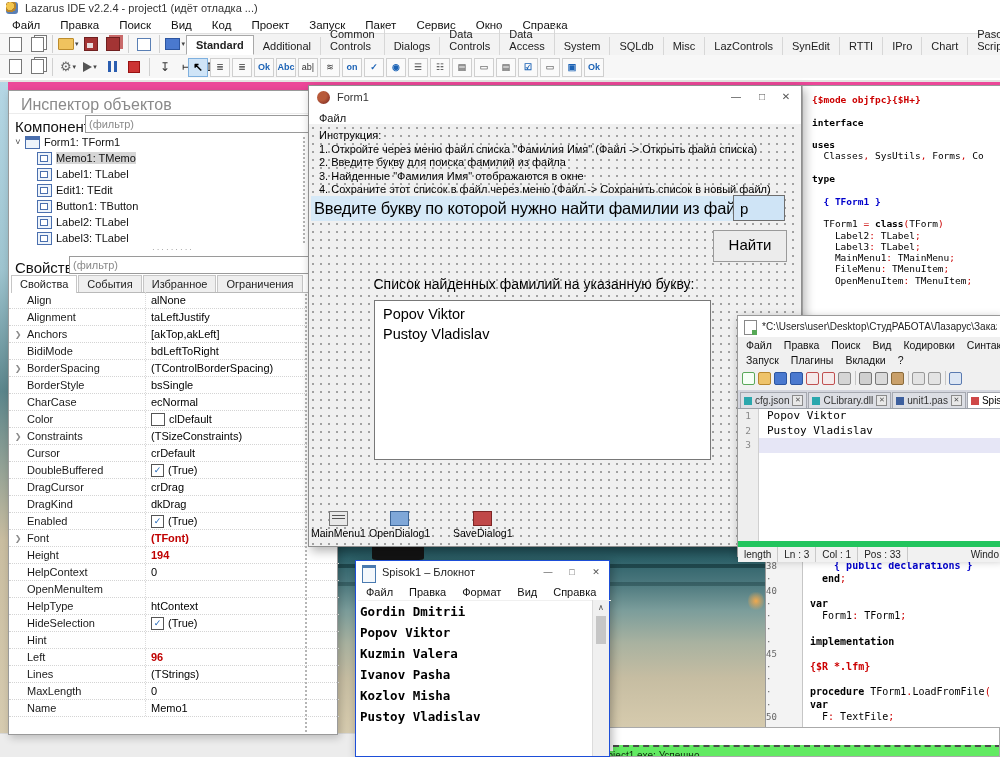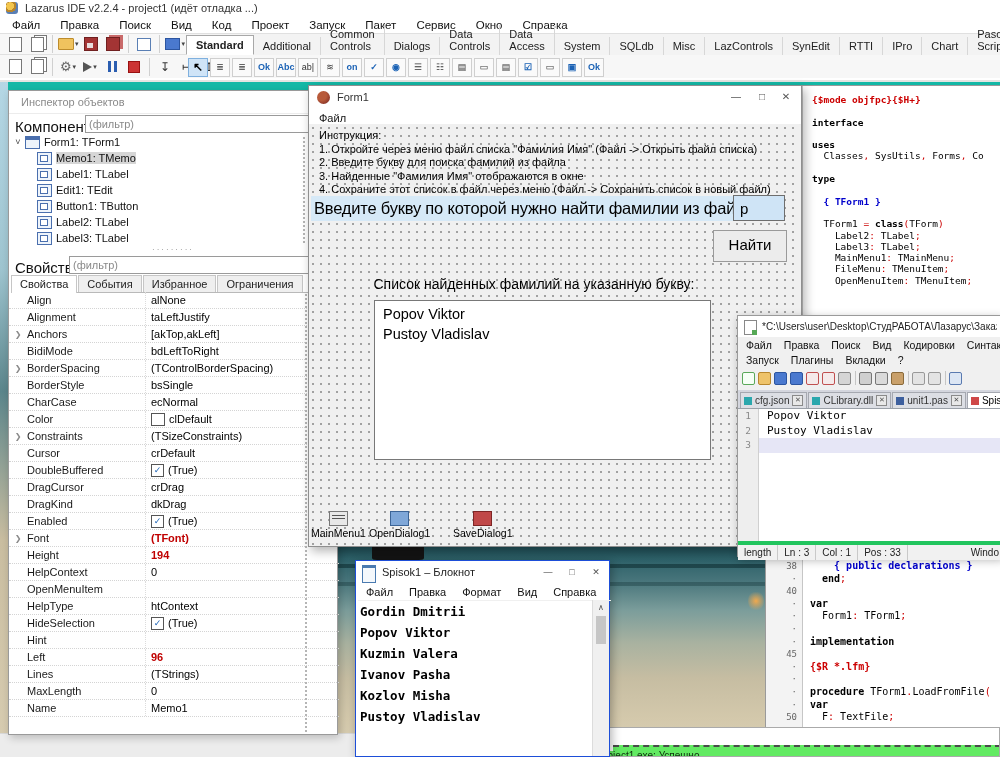--- a/index.html
+++ b/index.html
@@ -1,17 +1,17 @@
 <!DOCTYPE html>
 <html><head>
 <meta charset="utf-8">
 <style>
   html,body{margin:0;padding:0;}
   body{font-family:"Liberation Sans",sans-serif;background:#e9e9e9;}
-  #stage{position:relative;width:1000px;height:757px;overflow:hidden;background:#14b8a6;}
+  #stage{position:relative;width:1000px;height:757px;overflow:hidden;background:#ec4899;}
   .abs{position:absolute;}
   .win{position:absolute;background:#fff;border:1px solid #9a9a9a;box-shadow:0 3px 10px rgba(0,0,0,.25);box-sizing:border-box;}
   .nowrap{white-space:nowrap;overflow:hidden;}
 
   
   #beach{left:150px;top:538px;width:622px;height:219px;z-index:0;
     background:linear-gradient(180deg,#17454d 0%,#2e6169 10%,#49767c 20%,#7b9d9b 33%,#a9b2a0 48%,#c6bda2 64%,#d3c8ab 82%,#dbd1b6 100%);}
   #beach .wave{position:absolute;left:0;width:100%;height:4px;background:rgba(8,36,40,.5);}
   #beach .sun{position:absolute;right:8px;top:52px;width:16px;height:22px;border-radius:50%;
     background:radial-gradient(circle,#f0a94e 0%,rgba(240,169,78,0) 70%);}
@@ -51,21 +51,21 @@
   .ic-step{font-size:12px;color:#333;}
   #palette{position:absolute;left:188px;top:56px;height:22px;display:flex;align-items:center;}
   .pal{width:20px;height:19px;border:1px solid #cfcfcf;background:#fafafa;margin-right:2px;display:inline-flex;align-items:center;justify-content:center;font-size:9px;color:#333;box-sizing:border-box;}
   .pal.sel{background:#cfe4f7;border:1px solid #7fb0de;}
   .pal.blue{color:#1b62b5;font-weight:bold;}
   .pal .cur{font-size:12px;font-weight:bold;color:#000;}
 
   
   #inspector{left:8px;top:90px;width:330px;height:645px;z-index:4;box-shadow:2px 3px 8px rgba(0,0,0,.2);}
   .oi-title{position:absolute;left:0;top:0;width:100%;height:22px;border-bottom:1px solid #ececec;}
-  .oi-title span{position:absolute;left:12px;top:5px;font-size:11px;color:#8a8a8a;}
+  .oi-title span{position:absolute;left:12px;top:5px;font-size:16px;color:#8a8a8a;}
   .oi-row-label{position:absolute;font-size:15px;color:#111;}
   .flt{position:absolute;height:16px;border:1px solid #9a9a9a;font-size:11px;color:#8a8a8a;padding:0 3px;background:#fff;font-family:"Liberation Sans",sans-serif;}
   #oi-tree{position:absolute;left:2px;top:43px;width:300px;height:112px;overflow:hidden;}
   .trow{height:16px;display:flex;align-items:center;font-size:11px;color:#111;}
   .trow .arr{width:14px;text-align:center;color:#444;font-size:9px;}
   .trow .pad{display:inline-block;}
   .ti{width:13px;height:11px;border:1px solid #4a6fae;background:#eef4fb;margin-right:4px;position:relative;flex:none;}
   .ti.form::before{content:"";position:absolute;left:0;top:0;right:0;height:3px;background:#4a6fae;}
   .ti.ctl::before{content:"";position:absolute;left:2px;top:2px;width:6px;height:5px;border:1px solid #4a6fae;background:#fff;}
   .trow .lbl.sel{background:#d6d6d6;}
@@ -82,21 +82,21 @@
   .prow .pval.red{color:#c00000;font-weight:bold;}
   .pcheck{width:11px;height:11px;border:1px solid #555;background:#fff;color:#1b62b5;font-size:9px;line-height:11px;text-align:center;margin-right:4px;flex:none;}
   .pcolor{width:12px;height:11px;border:1px solid #555;background:#fff;margin-right:4px;flex:none;}
 
   
   #editor{left:765px;top:85px;width:235px;height:660px;z-index:2;border:1px solid #9a9a9a;border-right:none;}
   #editor .gutter{position:absolute;left:0;top:0;width:36px;height:100%;background:#f3f3f3;border-right:1px solid #c6c6c6;}
   .codeblock{position:absolute;font-family:"DejaVu Sans Mono",monospace;font-size:9.5px;color:#000;}
   .codeblock .cl{height:11.3px;line-height:11.3px;white-space:pre;}
   #ed-bot .cl,#ed-bot-gut .cl{height:12.6px;line-height:12.6px;}
-  #ed-bot-gut{text-align:right;color:#666;font-size:9px;}
+  #ed-bot-gut{color:#666;font-size:9px;}
   .c-kw{font-weight:bold;color:#000;}
   .c-dir{color:#cc0000;font-weight:bold;}
   .c-cmt{color:#0000cc;font-weight:bold;}
   .c-sym{color:#cc0000;}
 
   
   #form1{left:308px;top:85px;width:492px;height:460px;background:#f0f0f0;border:1px solid #8f8f8f;z-index:5;box-shadow:3px 4px 10px rgba(0,0,0,.3);}
   #f1-titlebar{position:absolute;left:0;top:0;width:100%;height:22px;background:#fff;}
   #f1-icon{position:absolute;left:8px;top:5px;width:13px;height:13px;border-radius:50%;background:radial-gradient(circle at 35% 35%,#b85a3a 0 40%,#6e1f1f 100%);}
   #f1-title{position:absolute;left:28px;top:5px;font-size:11px;color:#333;}
@@ -134,21 +134,21 @@
   #np-tabs{position:absolute;left:0;top:74px;width:100%;height:19px;background:#d4d6de;border-bottom:1px solid #9aa0a8;display:flex;align-items:flex-end;padding-left:2px;box-sizing:border-box;}
   .nptab{display:inline-flex;align-items:center;font-size:10px;color:#333;background:#dcdee4;border:1px solid #a5a8b0;border-bottom:none;padding:2px 3px;margin-right:1px;white-space:nowrap;}
   .nptab.active{background:#fff;color:#000;}
   .nptab .fl{width:8px;height:8px;margin-right:3px;flex:none;}
   .nptab .cl{width:9px;height:9px;margin-left:3px;border:1px solid #8a8a8a;background:#e8e8e8;color:#555;font-size:7px;line-height:8px;text-align:center;flex:none;}
   #np-text{position:absolute;left:0;top:93px;width:100%;height:132px;background:#fff;overflow:hidden;}
   #np-gut{position:absolute;left:0;top:0;width:20px;height:100%;background:#eee;border-right:1px solid #d0d0d0;text-align:center;}
   .np-ln{height:14.5px;line-height:14.5px;font-size:9.5px;color:#888;font-family:"DejaVu Sans Mono",monospace;}
   .np-cl{position:absolute;left:21px;right:0;height:14.5px;line-height:14.5px;font-size:11px;font-family:"DejaVu Sans Mono",monospace;white-space:pre;padding-left:8px;}
   .np-cl.cur{background:#e6e6f6;}
-  #np-status{position:absolute;left:0;top:225px;width:100%;height:15px;background:#f1f1f1;border-top:4px solid #22c55e;display:flex;align-items:center;font-size:10px;color:#222;overflow:hidden;}
+  #np-status{position:absolute;left:0;top:225px;width:100%;height:15px;background:#f1f1f1;border-top:6px solid #22c55e;display:flex;align-items:center;font-size:10px;color:#222;overflow:hidden;}
   #np-status .cell{padding:0 6px;border-right:1px solid #c9c9c9;height:100%;display:flex;align-items:center;white-space:nowrap;}
   #np-status .right{margin-left:auto;padding:0 2px;white-space:nowrap;}
 
   
   #notepad{left:355px;top:560px;width:253px;height:195px;background:#fff;border:1px solid #1d4ed8;z-index:8;box-shadow:2px 3px 9px rgba(0,0,0,.3);}
   #nb-title{position:absolute;left:0;top:0;width:100%;height:22px;background:#fff;}
   #nb-icon{position:absolute;left:6px;top:4px;width:12px;height:14px;background:#f4f8fc;border:1px solid #4a7ab0;border-top:3px solid #4a7ab0;}
   #nb-title-text{position:absolute;left:26px;top:5px;font-size:11px;color:#222;}
   #nb-menu{position:absolute;left:2px;top:22px;width:100%;height:17px;display:flex;align-items:center;border-bottom:1px solid #f0f0f0;}
   #nb-menu span{font-size:11px;color:#111;padding:0 8px;}

